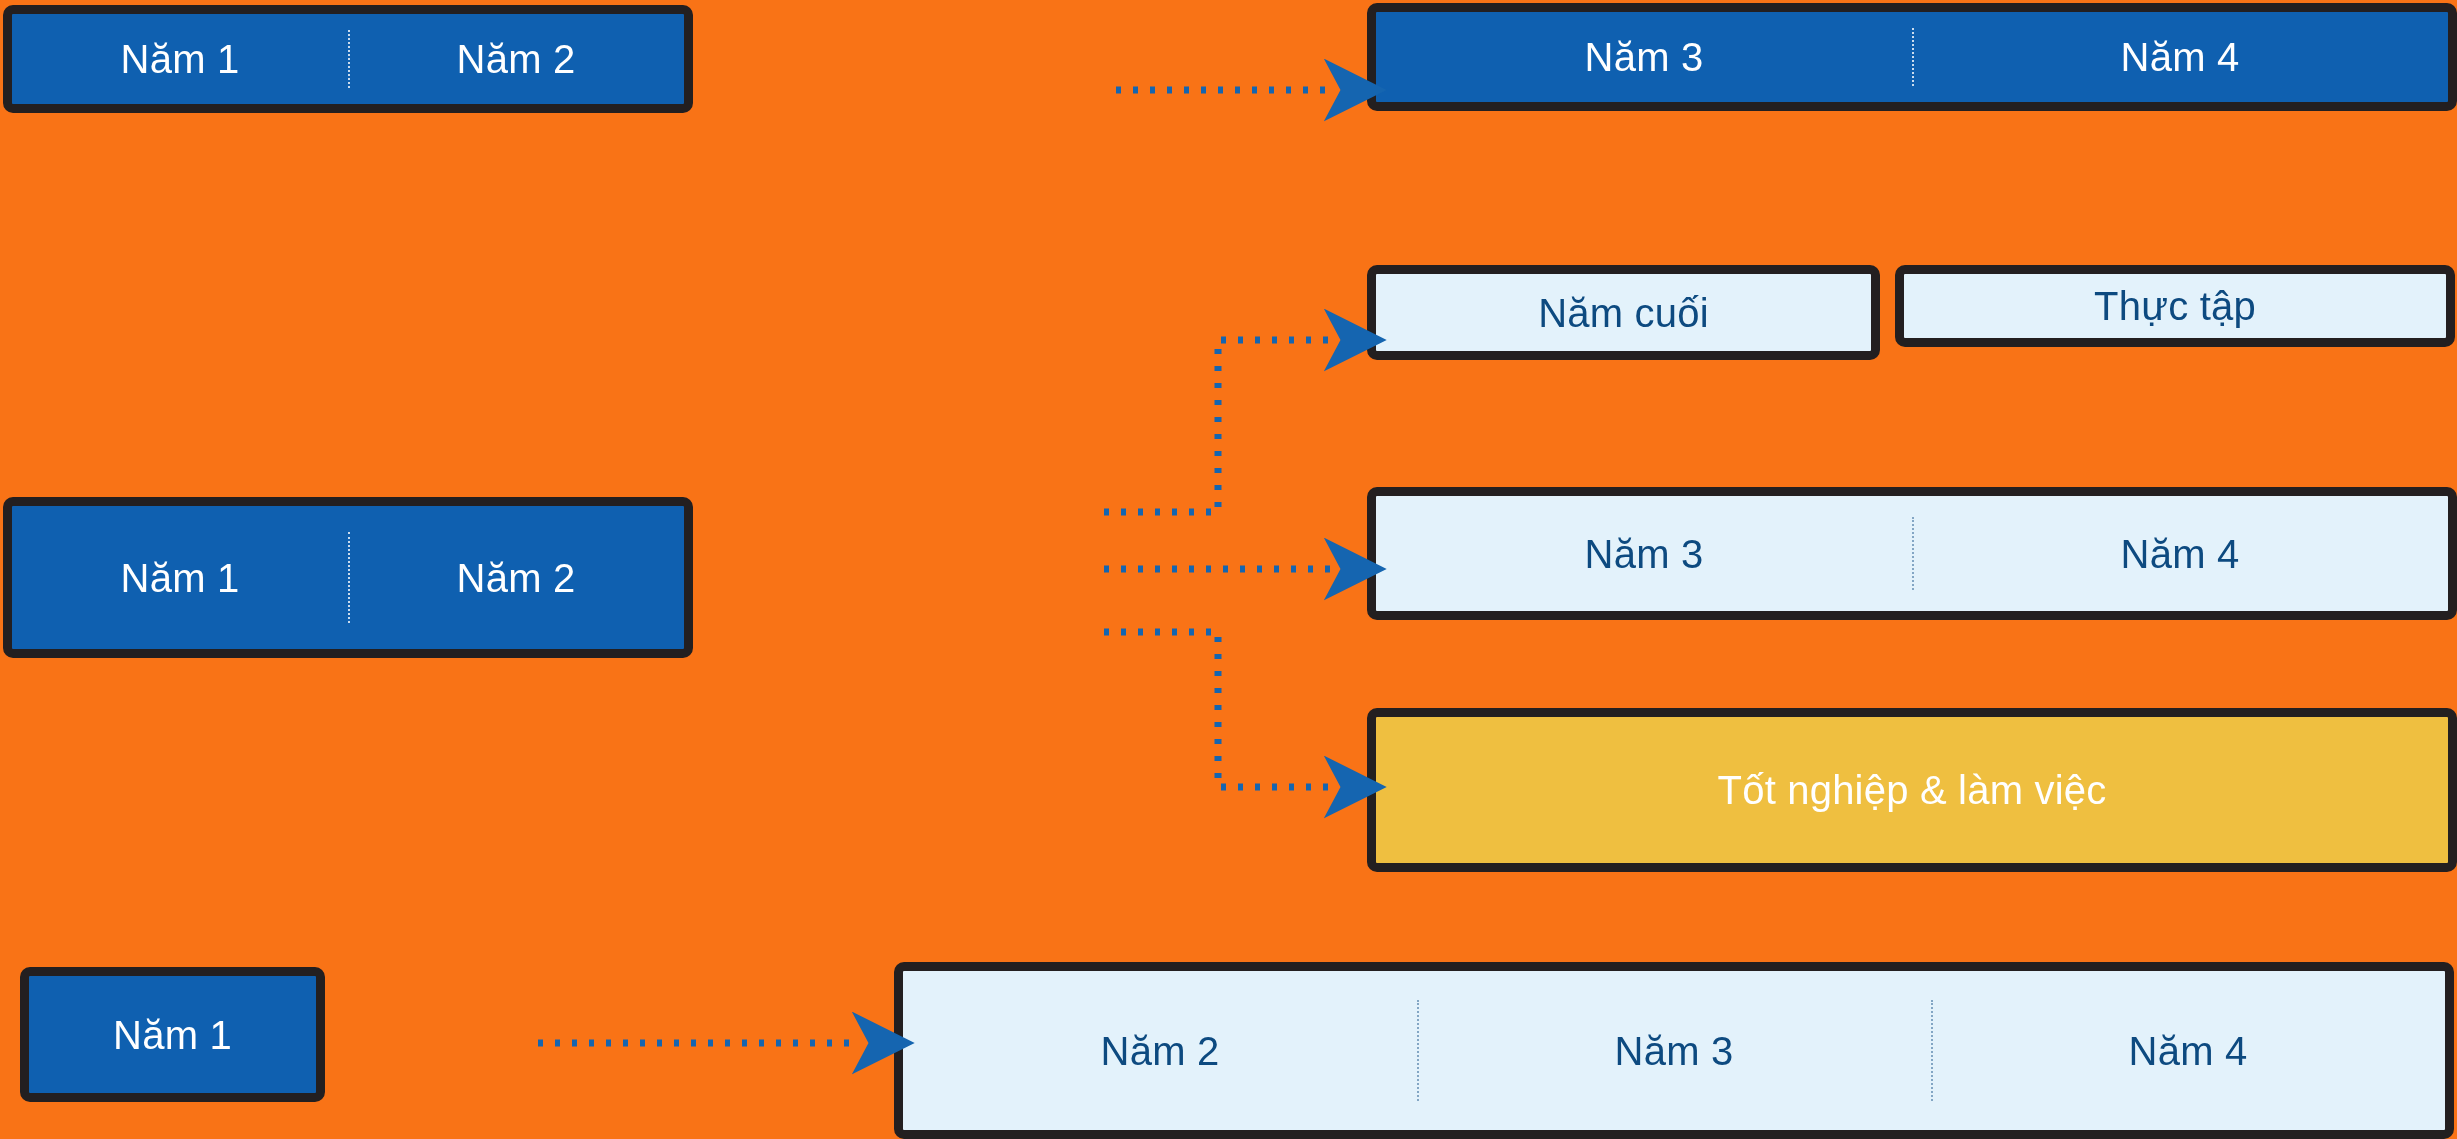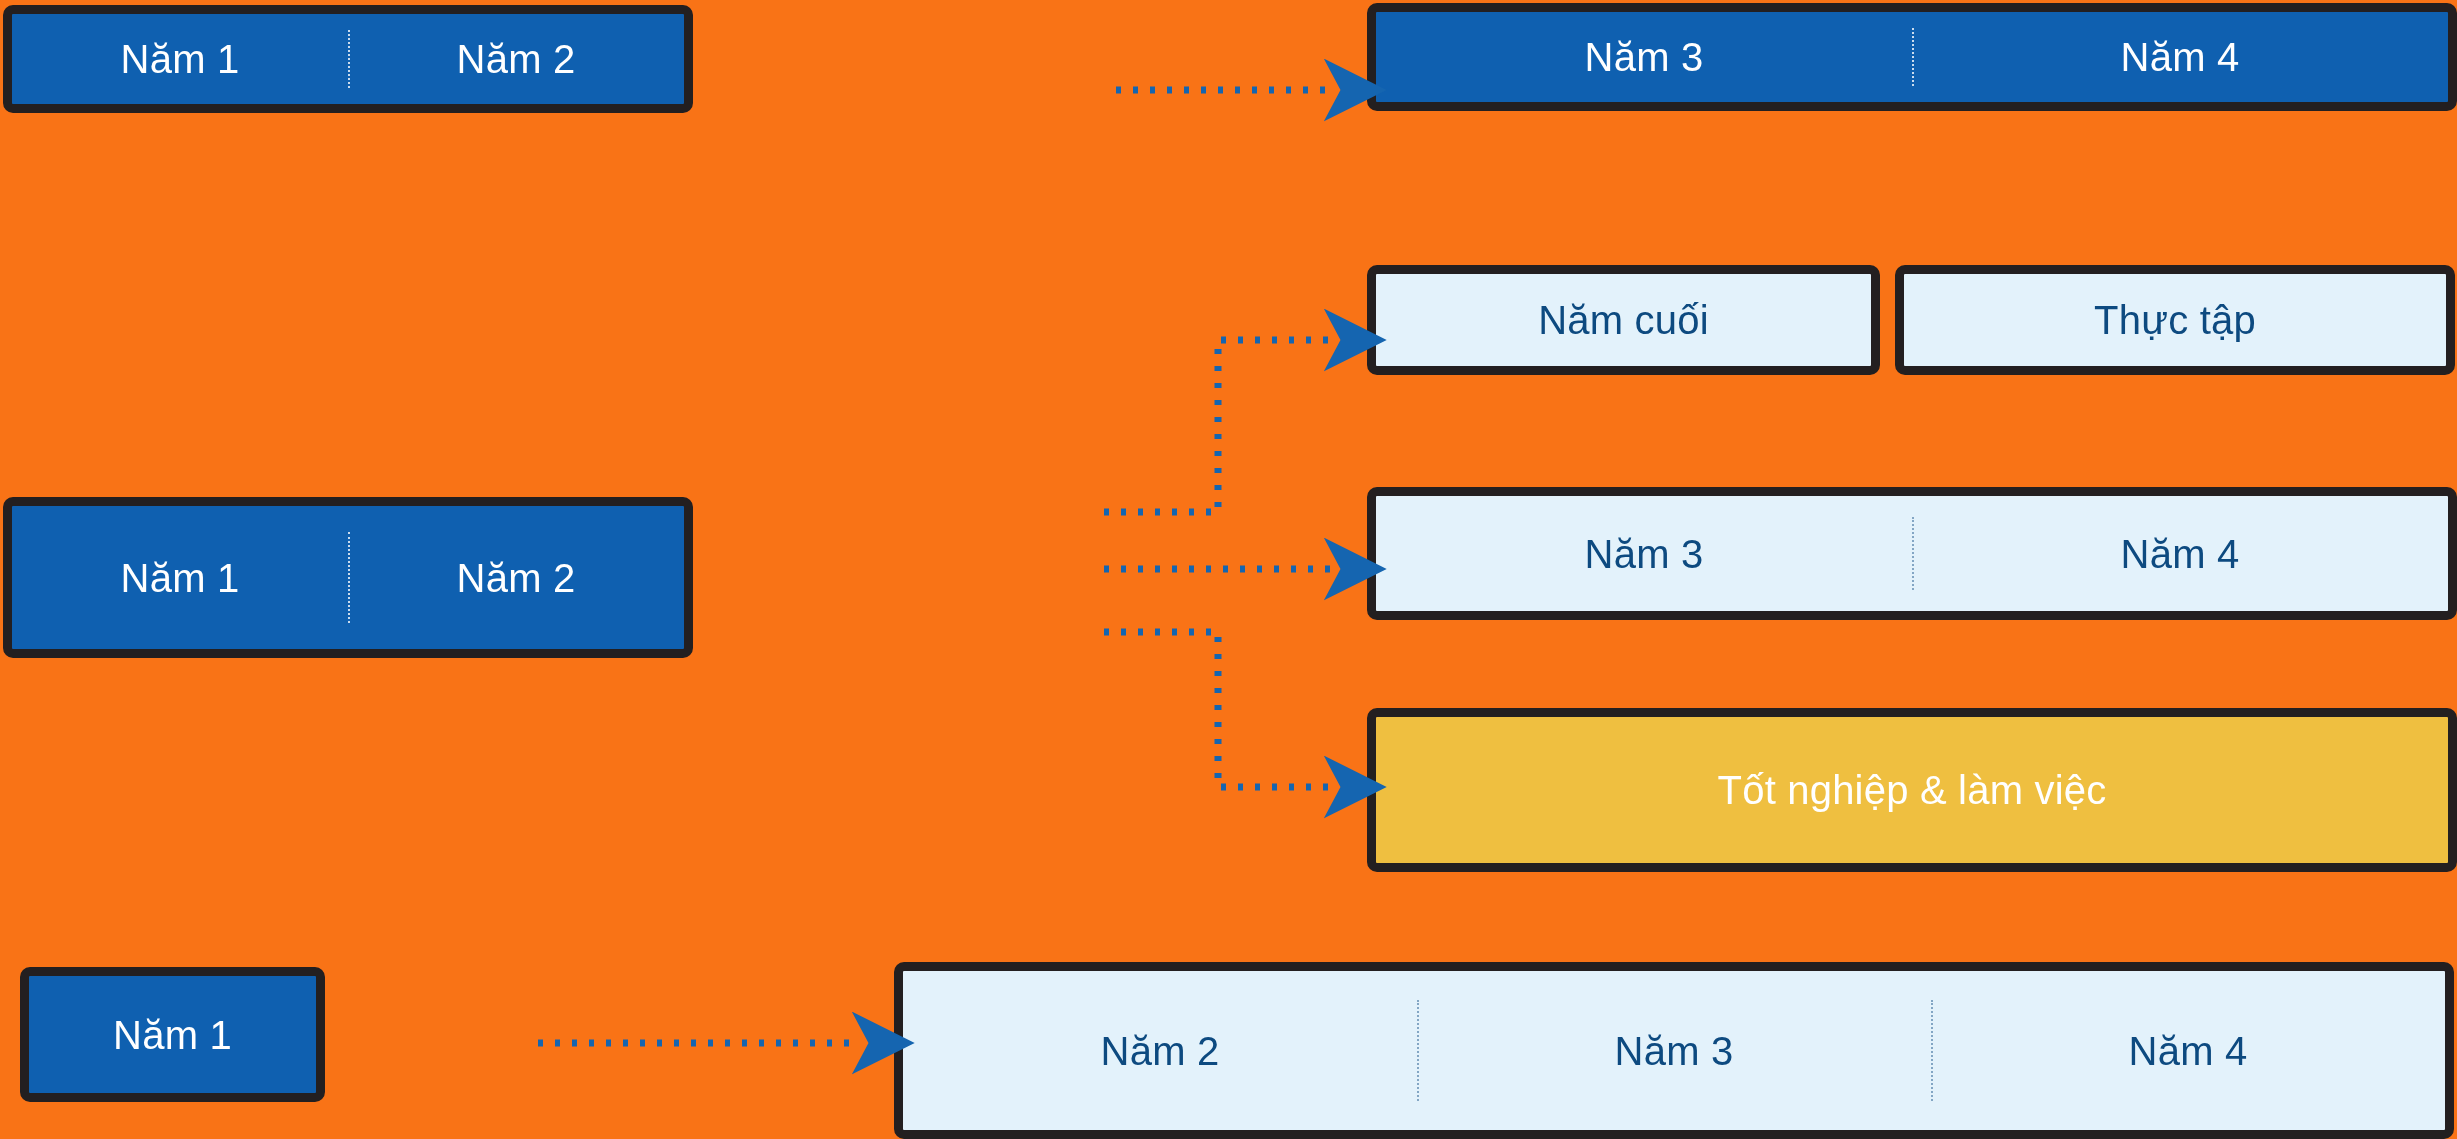--- a/index.html
+++ b/index.html
@@ -98,27 +98,27 @@
 
   <div class="box solid" style="left:3px; top:497px; width:690px; height:161px;">
     <div class="seg">
       <span class="seg-label">Năm 1</span>
     </div>
     <div class="seg">
       <span class="seg-label">Năm 2</span>
     </div>
   </div>
 
-  <div class="box light" style="left:1367px; top:265px; width:513px; height:110px;">
+  <div class="box light" style="left:1367px; top:265px; width:513px; height:95px;">
     <div class="seg">
       <span class="seg-label">Năm cuối</span>
     </div>
   </div>
 
-  <div class="box light" style="left:1895px; top:265px; width:560px; height:110px;justify-content:center;">
+  <div class="box light" style="left:1895px; top:265px; width:560px; height:82px;justify-content:center;">
     <div class="seg">
       <span class="seg-label">Thực tập</span>
     </div>
   </div>
 
   <div class="box light" style="left:1367px; top:487px; width:1090px; height:133px;">
     <div class="seg">
       <span class="seg-label">Năm 3</span>
     </div>
     <div class="seg">

